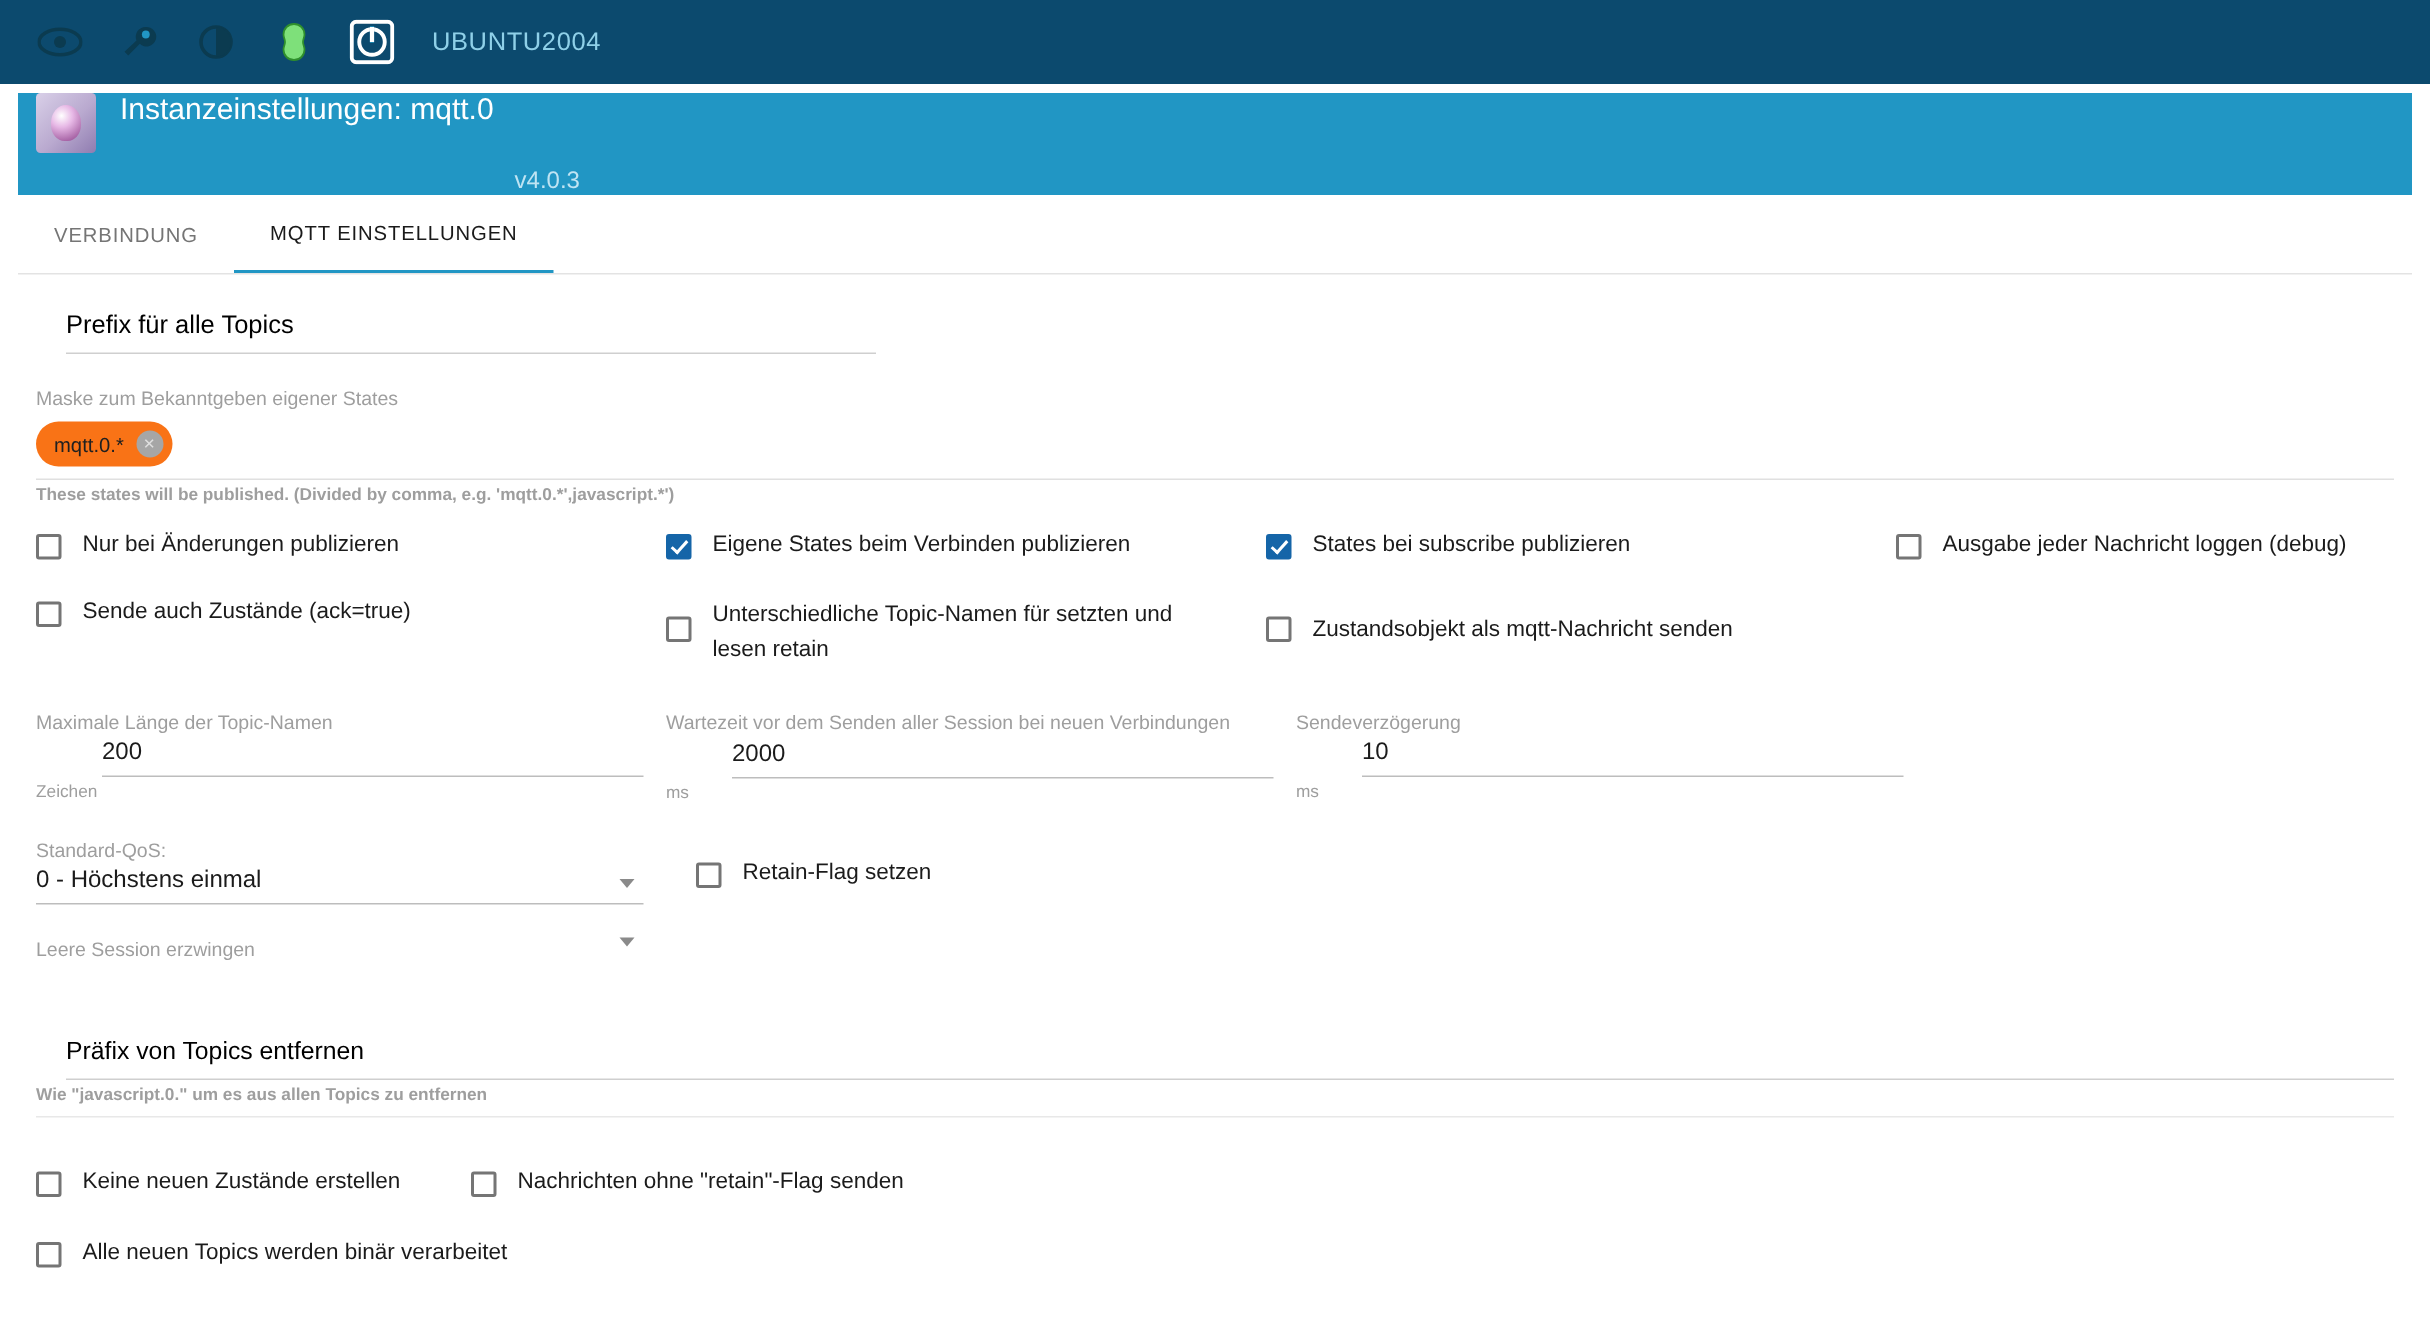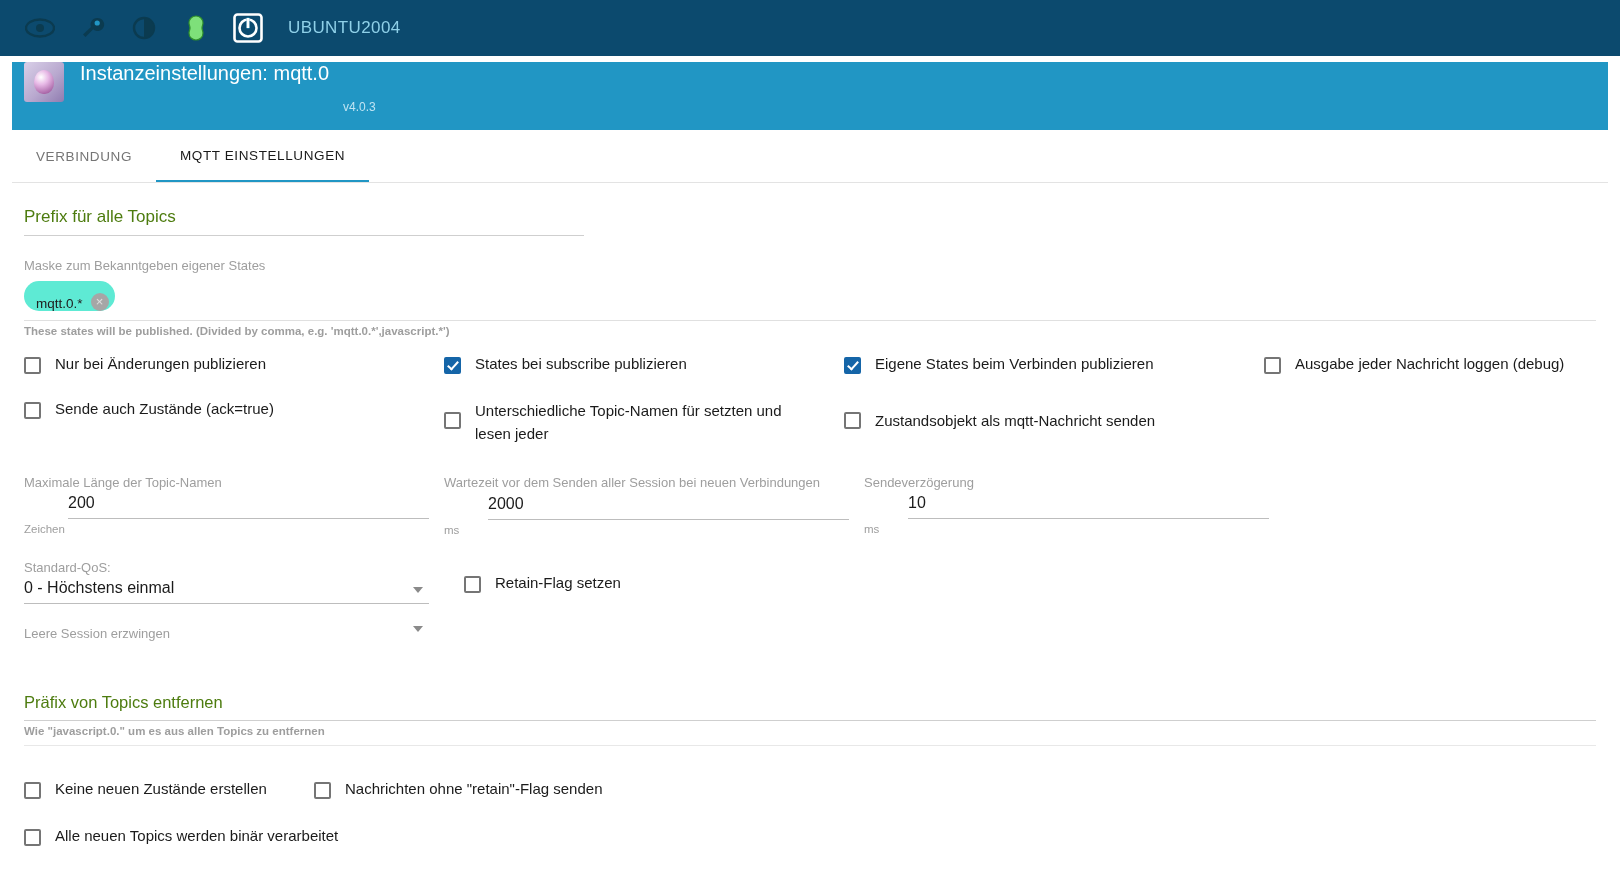--- a/index.html
+++ b/index.html
@@ -68,24 +68,24 @@
     border-radius: 50% 50% 45% 45%;
     background: radial-gradient(circle at 35% 30%, #ffffff 0%, #e7b9e6 35%, #8c3f8a 100%);
   }
   .inst-title {
     color: #ffffff;
     font-size: 20px;
     font-weight: 400;
   }
   .inst-version {
     color: #bfe4f3;
-    font-size: 12px;
+    font-size: 16px;
     margin-left: 14px;
     align-self: flex-end;
-    padding-bottom: 16px;
+    padding-bottom: 0;
   }
 
   
   .tabs {
     display: flex;
     align-items: stretch;
     height: 52px;
     margin: 0 12px;
     border-bottom: 1px solid #e3e3e3;
   }
@@ -111,22 +111,23 @@
   }
 
   .field {
     position: relative;
   }
   .field-underline {
     border-bottom: 1px solid #cfcfcf;
   }
   .placeholder-big {
     font-size: 17px;
-    color: #4d7c0f;
+    color: #000000;
     padding: 10px 0 8px 0;
+    margin-left: 20px;
   }
   .field-label-small {
     font-size: 13px;
     color: #9e9e9e;
     padding-bottom: 2px;
   }
   .helper {
     font-size: 11.5px;
     color: #9e9e9e;
     padding: 4px 0 0 0;
@@ -137,23 +138,23 @@
     width: 560px;
     margin-bottom: 22px;
   }
 
   .chip-row {
     padding: 6px 0 8px 0;
     border-bottom: 1px solid #e0e0e0;
   }
   .chip {
     display: inline-flex;
-    align-items: flex-end;
+    align-items: center;
     height: 30px;
-    background: #5eead4;
+    background: #f97316;
     border-radius: 16px;
     padding: 0 6px 0 12px;
     font-size: 13.5px;
     color: #202020;
   }
   .chip .x {
     width: 18px; height: 18px;
     border-radius: 50%;
     background: #a6a6a6;
     color: #e0e0e0;
@@ -334,40 +335,40 @@
       <div class="helper">These states will be published. (Divided by comma, e.g. 'mqtt.0.*',javascript.*')</div>
     </div>
 
     <div class="cb-grid">
       <div class="cb">
         <span class="box"></span>
         <span>Nur bei Änderungen publizieren</span>
       </div>
       <div class="cb">
         <span class="box checked"></span>
+        <span>Eigene States beim Verbinden publizieren</span>
+      </div>
+      <div class="cb">
+        <span class="box checked"></span>
         <span>States bei subscribe publizieren</span>
       </div>
       <div class="cb">
-        <span class="box checked"></span>
-        <span>Eigene States beim Verbinden publizieren</span>
-      </div>
-      <div class="cb">
         <span class="box"></span>
         <span>Ausgabe jeder Nachricht loggen (debug)</span>
       </div>
     </div>
 
     <div class="cb-grid row2">
       <div class="cb">
         <span class="box"></span>
         <span>Sende auch Zustände (ack=true)</span>
       </div>
       <div class="cb">
         <span class="box" style="margin-top:12px"></span>
-        <span style="max-width:330px;display:inline-block;line-height:1.5">Unterschiedliche Topic-Namen für setzten und lesen jeder</span>
+        <span style="max-width:330px;display:inline-block;line-height:1.5">Unterschiedliche Topic-Namen für setzten und lesen retain</span>
       </div>
       <div class="cb">
         <span class="box" style="margin-top:12px"></span>
         <span style="line-height:1.5;padding-top:10px">Zustandsobjekt als mqtt-Nachricht senden</span>
       </div>
       <div></div>
     </div>
 
     <div class="num-grid">
       <div class="num-field">

